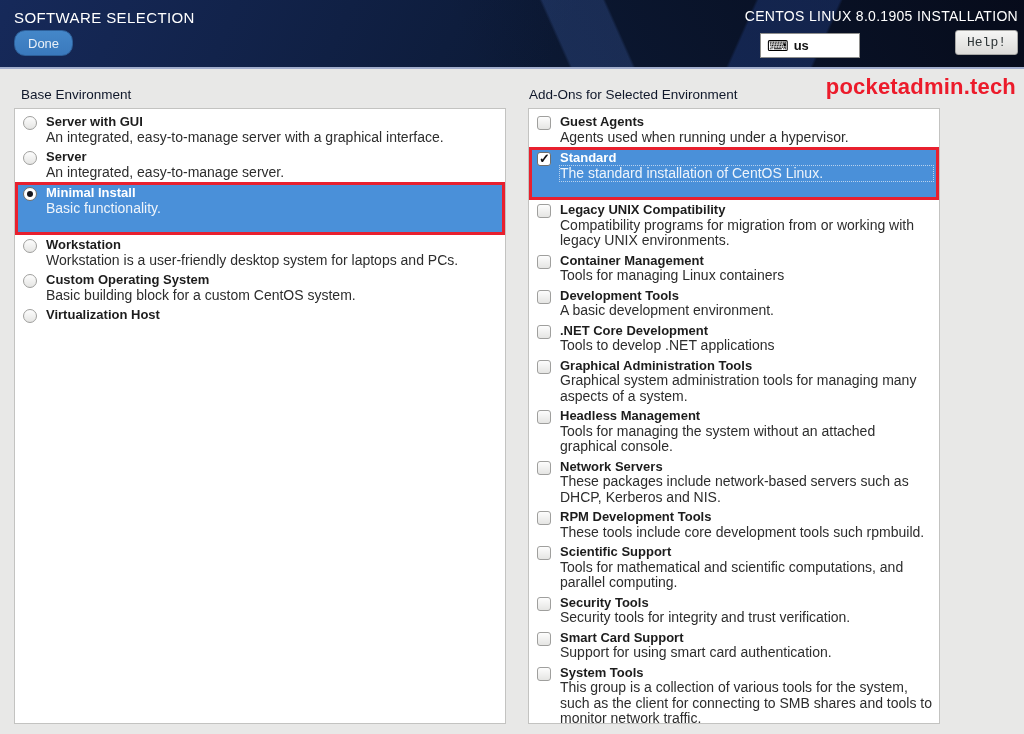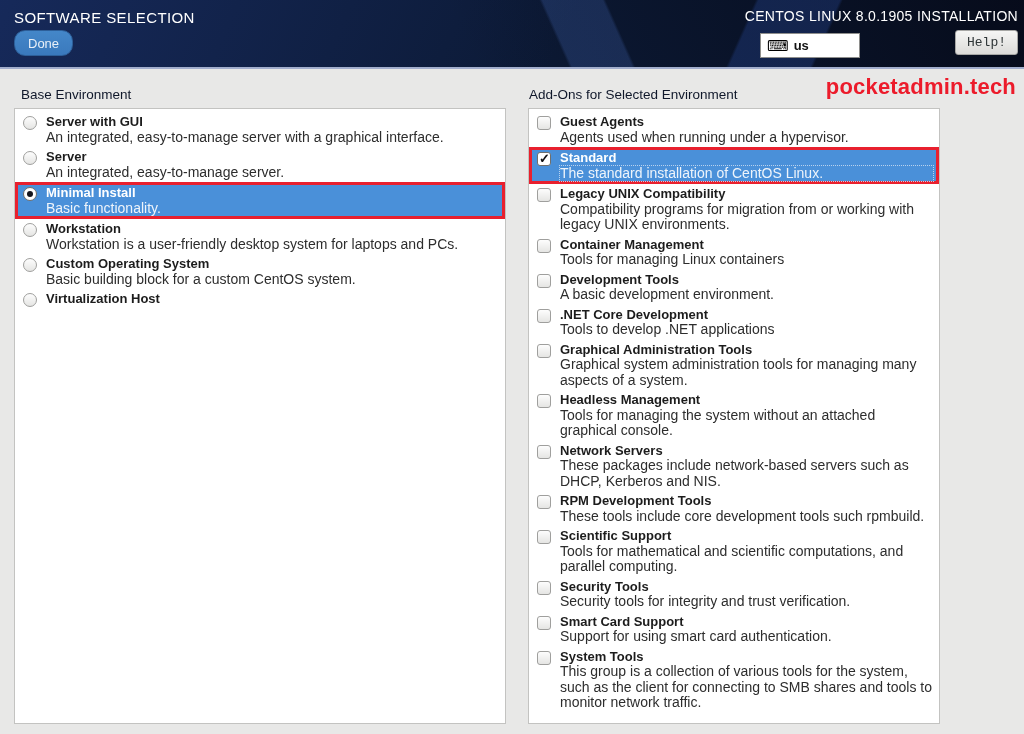--- a/index.html
+++ b/index.html
@@ -58,21 +58,21 @@
   
   .panel {
     position:absolute; top:108px; background:#ffffff;
     border:1px solid #c3c3c1; padding-top:3px; overflow:hidden;
   }
   #base-panel  { left:14px;  width:492px; height:616px; }
   #addon-panel { left:528px; width:412px; height:616px; }
 
   
   .row { display:flex; align-items:flex-start; gap:9px; padding:2px 6px 2px 8px; cursor:pointer; }
-  .row.annotated { border:3px solid #e8202e; padding:0 3px 0 5px; }
+  .row.annotated { border:3px solid #e8202e; padding:0 3px 16px 5px; }
   .row.active { background:#4a90d9; }
   .txt { flex:1; min-width:0; }
   .t { font-size:13px; font-weight:bold; color:#1c1c1c; line-height:15.5px; }
   .d { font-size:14px; color:#2d2d2d; line-height:15.5px; }
   .row.active .t { color:#ffffff; }
   .row.active .d { color:#eef4fb; }
   .row.focused .d { outline:1px dotted #b9d2ee; }
 
   .ctrl {
     flex:0 0 auto; width:14px; height:14px; margin-top:2px;

